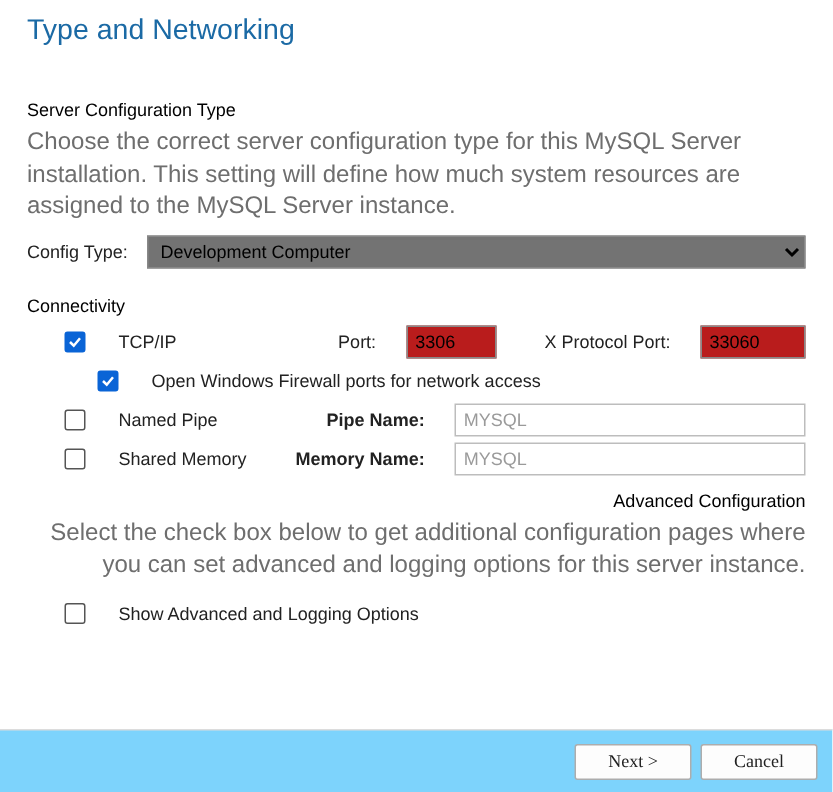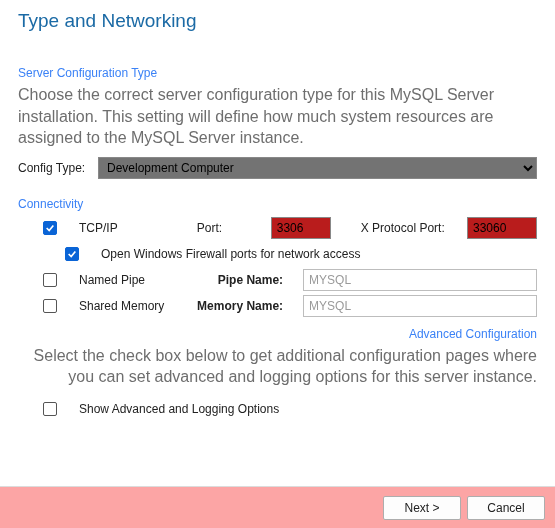--- a/index.html
+++ b/index.html
@@ -15,21 +15,21 @@
     .content {
       padding: 10px 18px 0 18px;
     }
     .page-title {
       color: #1b6aa5;
       font-size: 19px;
       font-weight: 400;
       margin-bottom: 34px;
     }
     .section-label {
-      color: #3b82f6;
+      color: #000000;
       font-size: 12px;
       margin-bottom: 4px;
     }
     .desc {
       color: #6e6e6e;
       font-size: 16px;
       line-height: 1.35;
       margin-bottom: 8px;
     }
     .row {
@@ -84,20 +84,21 @@
       fill: none;
       stroke: #fff;
       stroke-width: 2;
     }
     .cb-label {
       color: #222;
       width: 140px;
     }
     .cb-label-wide { width: auto; }
     .field-label {
+      text-align: right;
       color: #222;
       padding-right: 4px;
     }
     .tcpip-row .field-label.port { width: 64px; margin-left: 30px; }
     .tcpip-row .field-label.xport { width: 100px; margin-left: 14px; }
     input.text {
       height: 22px;
       border: 1px solid #888;
       font-family: inherit;
       font-size: 12px;
@@ -119,21 +120,22 @@
       bottom: 0;
       left: 0;
       right: 0;
       height: 42px;
       border-top: 1px solid #dcdcdc;
       display: flex;
       justify-content: flex-end;
       align-items: center;
       padding-right: 10px;
       gap: 6px;
-      background: #fca5a5;
+      background: #7dd3fc;
+      font-family: Liberation Serif, serif;
     }
     .btn {
       min-width: 78px;
       height: 24px;
       border: 1px solid #adadad;
       background: #fdfdfd;
       font-family: inherit;
       font-size: 12px;
       color: #222;
       border-radius: 2px;

